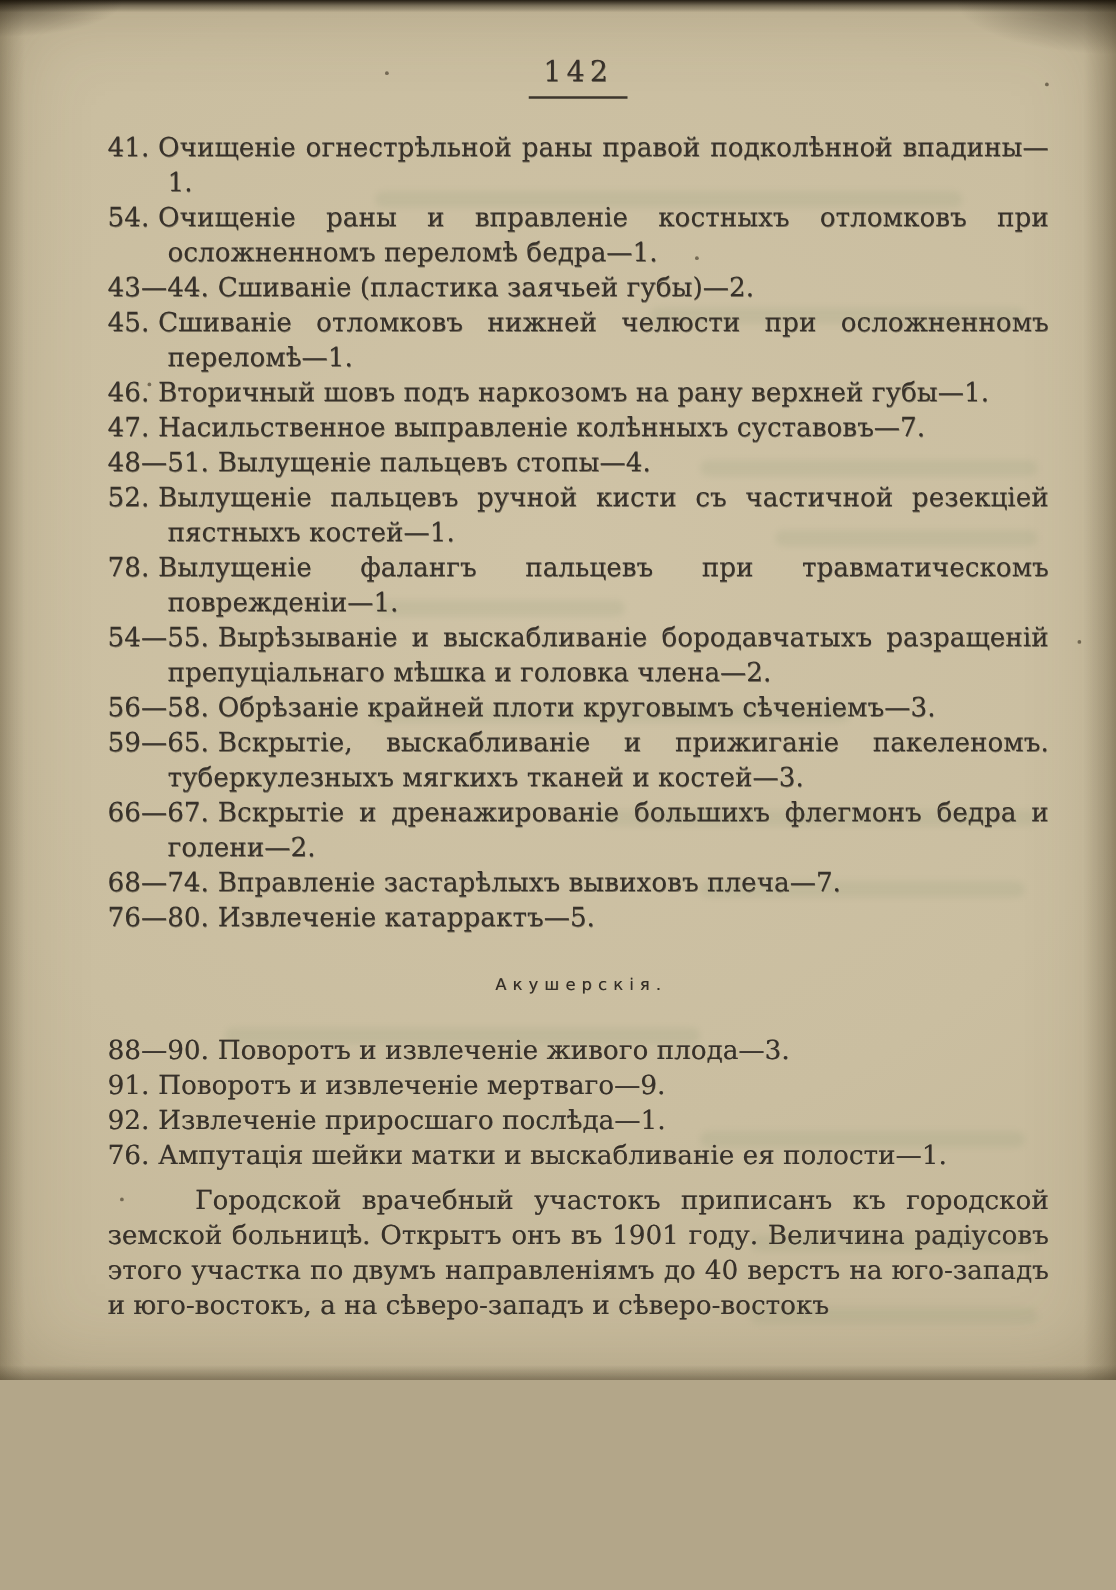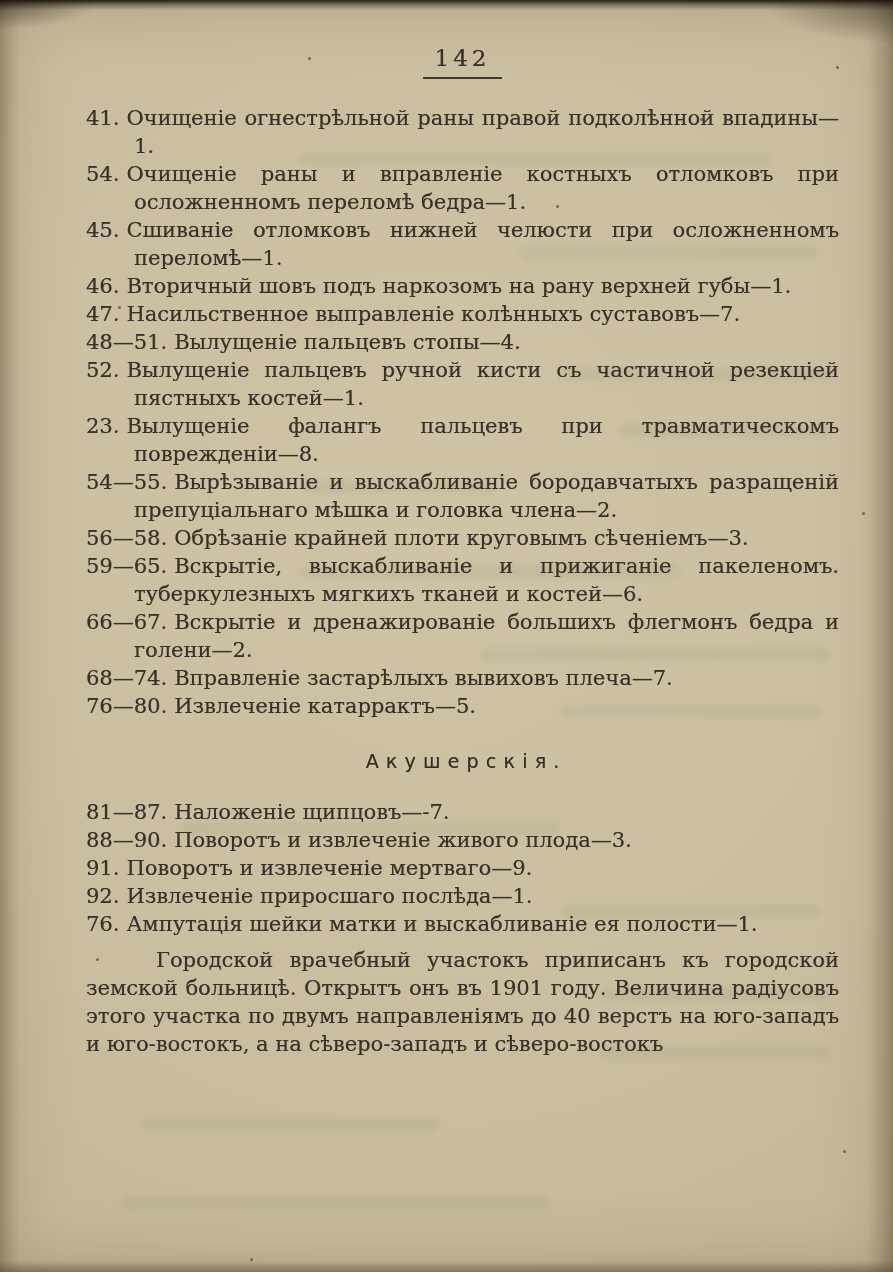--- a/index.html
+++ b/index.html
@@ -6,21 +6,21 @@
     margin: 0;
     padding: 0;
     width: 893px;
     height: 1272px;
     overflow: hidden;
     background: #b3a689;
   }
   .page {
     position: relative;
     width: 893px;
-    height: 1272px;
+    height: 1104px;
     overflow: hidden;
     background:
       radial-gradient(ellipse 130% 95% at 48% 40%,
         #cfc3a6 0%, #cabea0 45%, #c4b798 75%, #b9ab8d 95%, #ab9d80 100%);
     box-shadow: inset 0 0 70px rgba(92, 76, 46, 0.30), inset 0 0 10px rgba(60, 50, 30, 0.18);
     color: #37312a;
     font-family: "DejaVu Serif", serif;
     font-size: 21px;
     line-height: 28px;
   }
@@ -46,21 +46,21 @@
   .item {
     padding-left: 48px;
     text-indent: -48px;
     text-align: justify;
     text-shadow: 0.3px 0.3px 0.4px rgba(40, 34, 26, 0.5);
   }
   .item .num { padding-right: 7px; }
   .heading {
     text-align: center;
     font-family: "DejaVu Sans", sans-serif;
-    font-size: 19px;
+    font-size: 13px;
     letter-spacing: 0.38em;
     text-indent: 0.38em;
     margin: 27px 0 23px 0;
     color: #332d26;
     text-shadow: 0.3px 0.3px 0.4px rgba(40, 34, 26, 0.5);
   }
   .paragraph {
     margin: 8px 0 0 0;
     text-indent: 70px;
     text-align: justify;
@@ -140,38 +140,38 @@
 
   <div class="content">
 
     <div class="pageno-wrap">
       <span class="pageno">142</span>
     </div>
 
     <div class="list" id="surgical-list">
         <div class="item"><span class="num">41.</span><span>Очищеніе огнестрѣльной раны правой подколѣнной впадины—1.</span></div>
         <div class="item"><span class="num">54.</span><span>Очищеніе раны и вправленіе костныхъ отломковъ при осложненномъ переломѣ бедра—1.</span></div>
+        <div class="item"><span class="num">43—44.</span><span>Сшиваніе (пластика заячьей губы)—2.</span></div>
         <div class="item"><span class="num">45.</span><span>Сшиваніе отломковъ нижней челюсти при осложненномъ переломѣ—1.</span></div>
         <div class="item"><span class="num">46.</span><span>Вторичный шовъ подъ наркозомъ на рану верхней губы—1.</span></div>
         <div class="item"><span class="num">47.</span><span>Насильственное выправленіе колѣнныхъ суставовъ—7.</span></div>
         <div class="item"><span class="num">48—51.</span><span>Вылущеніе пальцевъ стопы—4.</span></div>
         <div class="item"><span class="num">52.</span><span>Вылущеніе пальцевъ ручной кисти съ частичной резекціей пястныхъ костей—1.</span></div>
-        <div class="item"><span class="num">23.</span><span>Вылущеніе фалангъ пальцевъ при травматическомъ поврежденіи—8.</span></div>
+        <div class="item"><span class="num">78.</span><span>Вылущеніе фалангъ пальцевъ при травматическомъ поврежденіи—1.</span></div>
         <div class="item"><span class="num">54—55.</span><span>Вырѣзываніе и выскабливаніе бородавчатыхъ разращеній препуціальнаго мѣшка и головка члена—2.</span></div>
         <div class="item"><span class="num">56—58.</span><span>Обрѣзаніе крайней плоти круговымъ сѣченіемъ—3.</span></div>
-        <div class="item"><span class="num">59—65.</span><span>Вскрытіе, выскабливаніе и прижиганіе пакеленомъ. туберкулезныхъ мягкихъ тканей и костей—6.</span></div>
+        <div class="item"><span class="num">59—65.</span><span>Вскрытіе, выскабливаніе и прижиганіе пакеленомъ. туберкулезныхъ мягкихъ тканей и костей—3.</span></div>
         <div class="item"><span class="num">66—67.</span><span>Вскрытіе и дренажированіе большихъ флегмонъ бедра и голени—2.</span></div>
         <div class="item"><span class="num">68—74.</span><span>Вправленіе застарѣлыхъ вывиховъ плеча—7.</span></div>
         <div class="item"><span class="num">76—80.</span><span>Извлеченіе катаррактъ—5.</span></div>
       </div>
 
     <div class="heading">Акушерскія.</div>
 
     <div class="list" id="obstetric-list" style="margin-top:0;">
-        <div class="item"><span class="num">81—87.</span><span>Наложеніе щипцовъ—-7.</span></div>
         <div class="item"><span class="num">88—90.</span><span>Поворотъ и извлеченіе живого плода—3.</span></div>
         <div class="item"><span class="num">91.</span><span>Поворотъ и извлеченіе мертваго—9.</span></div>
         <div class="item"><span class="num">92.</span><span>Извлеченіе приросшаго послѣда—1.</span></div>
         <div class="item"><span class="num">76.</span><span>Ампутація шейки матки и выскабливаніе ея полости—1.</span></div>
       </div>
 
     <p class="paragraph">Городской врачебный участокъ приписанъ къ городской земской больницѣ. Открытъ онъ въ 1901 году. Величина радіусовъ этого участка по двумъ направленіямъ до 40 верстъ на юго-западъ и юго-востокъ, а на сѣверо-западъ и сѣверо-востокъ</p>
 
   </div>
 

